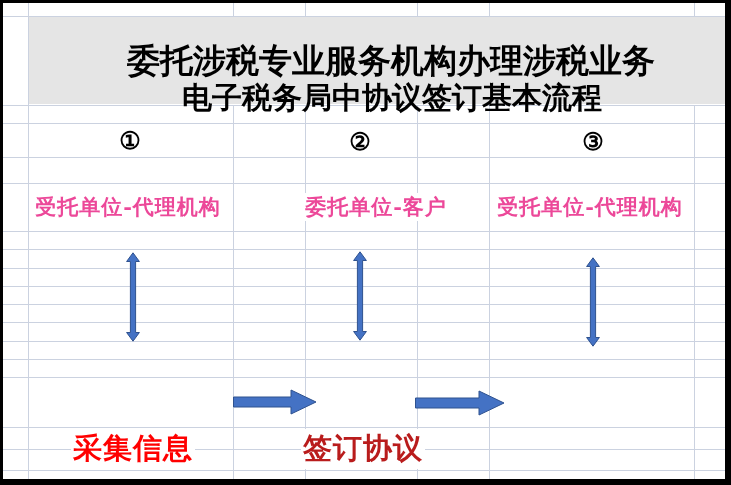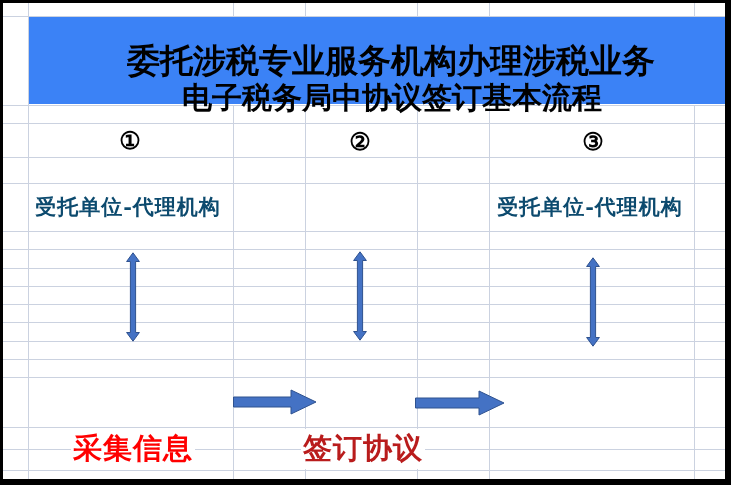--- a/index.html
+++ b/index.html
@@ -7,29 +7,29 @@
     position:relative;width:731px;height:485px;background:#fff;overflow:hidden;
     font-family:"DejaVu Serif","Liberation Serif",serif;
   }
   .grid{position:absolute;left:0;top:0;width:731px;height:485px;}
   
   .b-top{position:absolute;left:0;top:0;width:731px;height:3px;background:#000;}
   .b-left{position:absolute;left:0;top:0;width:3px;height:485px;background:#000;}
   .b-right{position:absolute;left:725px;top:0;width:6px;height:485px;background:#000;}
   .b-bottom{position:absolute;left:0;top:479px;width:731px;height:6px;background:#000;}
   
-  .title-block{position:absolute;left:29px;top:17px;width:696px;height:87px;background:#3b82f6;}
+  .title-block{position:absolute;left:29px;top:17px;width:696px;height:87px;background:#e5e5e5;}
   .title-line{position:absolute;white-space:nowrap;font-weight:bold;color:#000;transform:translate(-50%,-50%);}
   .title-line.t1{left:362px;top:44px;font-size:33px;letter-spacing:0px;}
   .title-line.t2{left:363px;top:81px;font-size:30px;letter-spacing:0px;}
   .step-num{position:absolute;transform:translate(-50%,-50%);font-size:24px;font-weight:bold;color:#000;background:#fff;padding:0 2px;}
   .step-num.n1{left:130px;top:140px;}
   .step-num.n2{left:360px;top:141px;}
   .step-num.n3{left:593px;top:141px;}
-  .party{position:absolute;transform:translate(-50%,-50%);white-space:nowrap;font-size:21px;font-weight:bold;letter-spacing:1px;color:#0c4a6e;background:#fff;padding:0 3px;}
+  .party{position:absolute;transform:translate(-50%,-50%);white-space:nowrap;font-size:21px;font-weight:bold;letter-spacing:1px;color:#ec4899;background:#fff;padding:0 3px;}
   .party.p1{left:128px;top:207px;}
   .party.p2{left:376px;top:207px;}
   .party.p3{left:590px;top:207px;}
   .action{position:absolute;transform:translate(-50%,-50%);white-space:nowrap;font-size:29px;font-weight:bold;letter-spacing:1px;background:#fff;padding:0 2px;margin-top:46px;}
   .action.a1{left:133px;top:403px;}
   .action.a2{left:363px;top:403px;}
   .action.a3{left:590px;top:403px;}
   .varrow{position:absolute;width:14px;height:90px;}
   .varrow.v1{left:126px;top:252px;}
   .varrow.v2{left:353px;top:251px;}
@@ -78,20 +78,21 @@
   <div class="title-block">
     <div class="title-line t1">委托涉税专业服务机构办理涉税业务</div>
     <div class="title-line t2">电子税务局中协议签订基本流程</div>
   </div>
 
   <div class="step-num n1">①</div>
   <div class="step-num n2">②</div>
   <div class="step-num n3">③</div>
 
   <div class="party p1">受托单位-代理机构</div>
+  <div class="party p2">委托单位-客户</div>
   <div class="party p3">受托单位-代理机构</div>
 
   <svg class="varrow v1" viewBox="0 0 14 90">
     <polygon class="arrow-shape" points="7,0.8 13.4,9.5 9.6,9.5 9.6,80.5 13.4,80.5 7,89.2 0.6,80.5 4.4,80.5 4.4,9.5 0.6,9.5" fill="#4472C4"></polygon>
   </svg>
   <svg class="varrow v2" viewBox="0 0 14 90">
     <polygon class="arrow-shape" points="7,0.8 13.4,9.5 9.6,9.5 9.6,80.5 13.4,80.5 7,89.2 0.6,80.5 4.4,80.5 4.4,9.5 0.6,9.5" fill="#4472C4"></polygon>
   </svg>
   <svg class="varrow v3" viewBox="0 0 14 90">
     <polygon class="arrow-shape" points="7,0.8 13.4,9.5 9.6,9.5 9.6,80.5 13.4,80.5 7,89.2 0.6,80.5 4.4,80.5 4.4,9.5 0.6,9.5" fill="#4472C4"></polygon>

